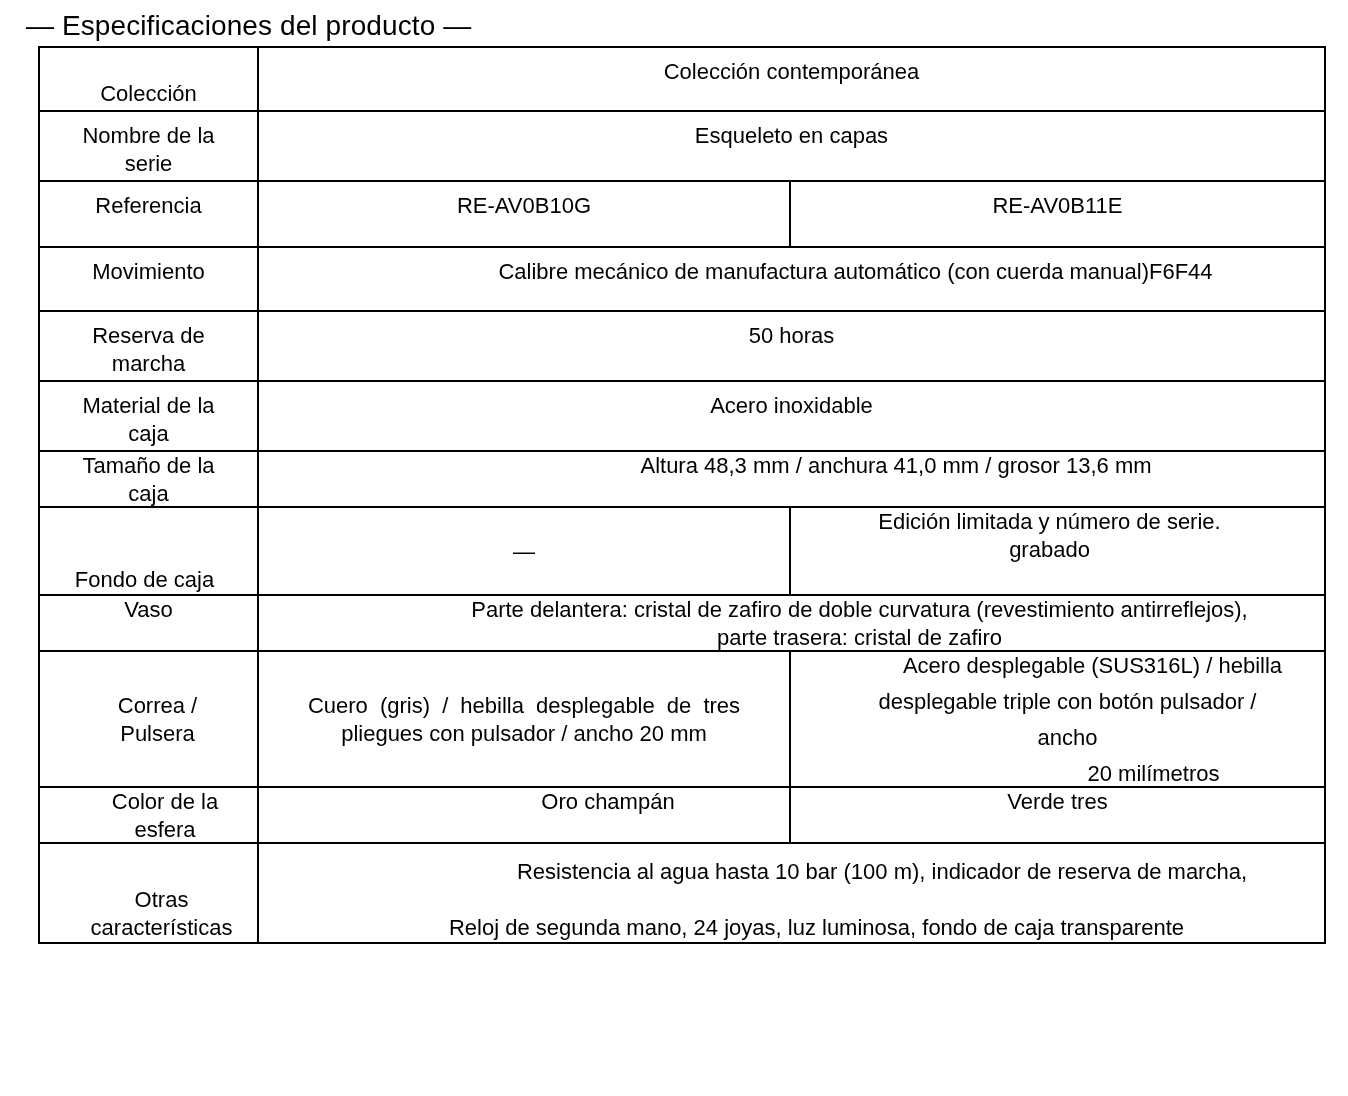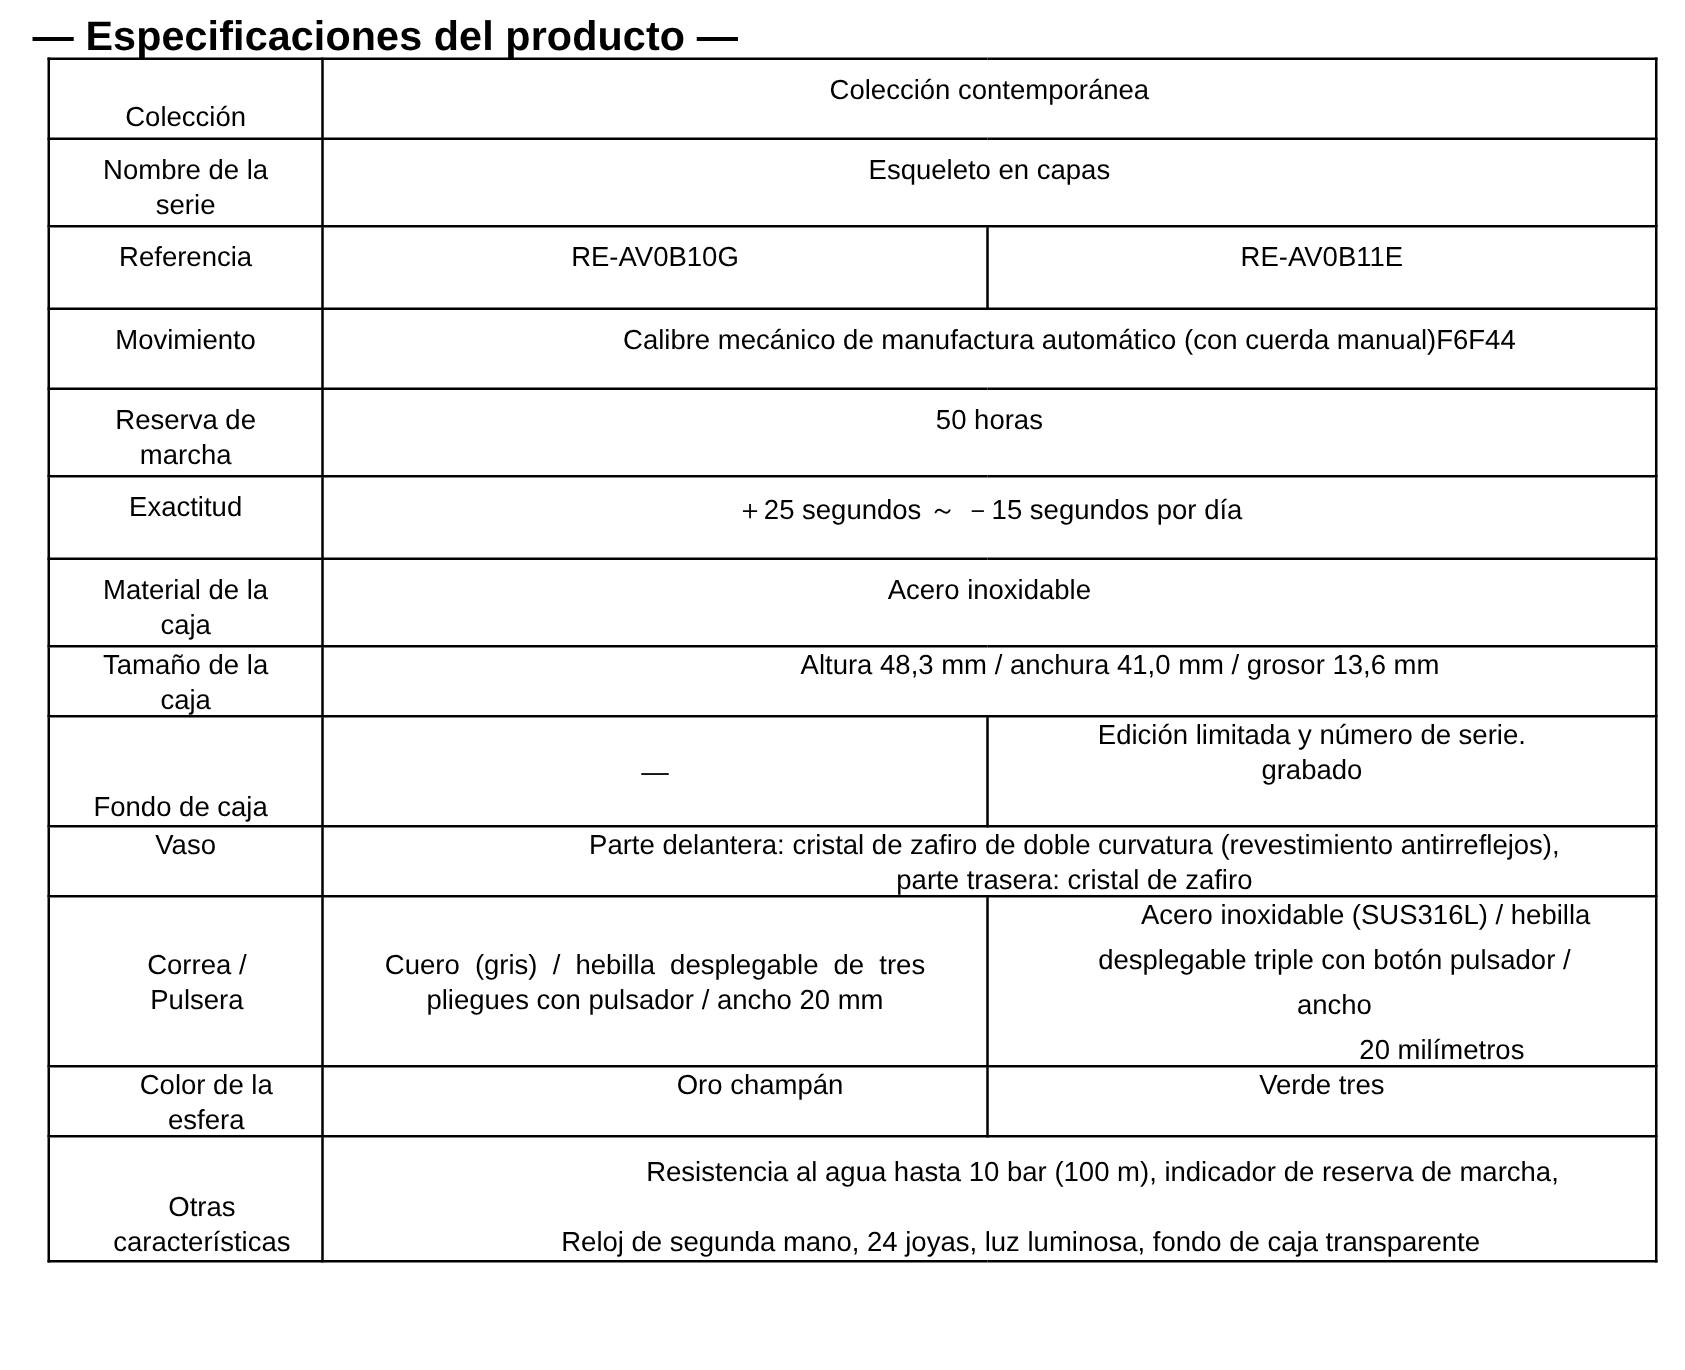--- a/index.html
+++ b/index.html
@@ -2,21 +2,21 @@
 <html><head>
 <meta charset="utf-8">
 <style>
   html, body { margin: 0; padding: 0; background: #ffffff; }
   body {
     width: 1348px; height: 1096px; position: relative; overflow: hidden;
     font-family: "Liberation Sans", sans-serif; color: #000;
   }
   .title {
     position: absolute; left: 26px; top: 10px;
-    font-size: 33px; font-weight: bold; letter-spacing: 0.1px;
+    font-size: 28px; font-weight: normal; letter-spacing: 0.1px;
     white-space: nowrap;
   }
   .spec-table {
     position: absolute; left: 38px; top: 46px;
     width: 1288px; border-collapse: collapse; table-layout: fixed;
   }
   .spec-table td {
     border: 2px solid #000; padding: 0; font-size: 22px; line-height: 28px;
     vertical-align: top; overflow: hidden;
   }
@@ -104,32 +104,20 @@
             <span class="abs center" style="top:38px">marcha</span>
           </div>
         </td>
     <td colspan="2">
           <div class="cell" style="height:68px">
             <span class="abs center" style="top:10px">50 horas</span>
           </div>
         </td>
   </tr>
 
-  <tr style="height:66px">
-    <td class="lbl">
-          <div class="cell" style="height:64px">
-            <span class="abs center" style="top:10px">Exactitud</span>
-          </div>
-        </td>
-    <td colspan="2">
-          <div class="cell" style="height:64px">
-            <span class="abs center" style="top:12px">＋25 segundos ～ －15 segundos por día</span>
-          </div>
-        </td>
-  </tr>
 
   <tr style="height:70px">
     <td class="lbl">
           <div class="cell" style="height:68px">
             <span class="abs center" style="top:10px">Material de la</span>
             <span class="abs center" style="top:38px">caja</span>
           </div>
         </td>
     <td colspan="2">
           <div class="cell" style="height:68px">
@@ -193,21 +181,21 @@
           </div>
         </td>
     <td>
           <div class="cell" style="height:134px">
             <span class="abs center" style="top:40px;word-spacing:6px">Cuero (gris) / hebilla desplegable de tres</span>
             <span class="abs center" style="top:68px">pliegues con pulsador / ancho 20 mm</span>
           </div>
         </td>
     <td>
           <div class="cell" style="height:134px">
-            <span class="abs left" style="top:0px;left:70px">Acero inoxidable (SUS316L) / hebilla</span>
+            <span class="abs left" style="top:0px;left:70px">Acero desplegable (SUS316L) / hebilla</span>
             <span class="abs left" style="top:36px;left:20px">desplegable triple con botón pulsador /</span>
             <span class="abs left" style="top:72px;left:20px">ancho</span>
             <span class="abs left" style="top:108px;left:192px">20 milímetros</span>
           </div>
         </td>
   </tr>
 
   <tr style="height:56px">
     <td class="lbl">
           <div class="cell" style="height:54px">

